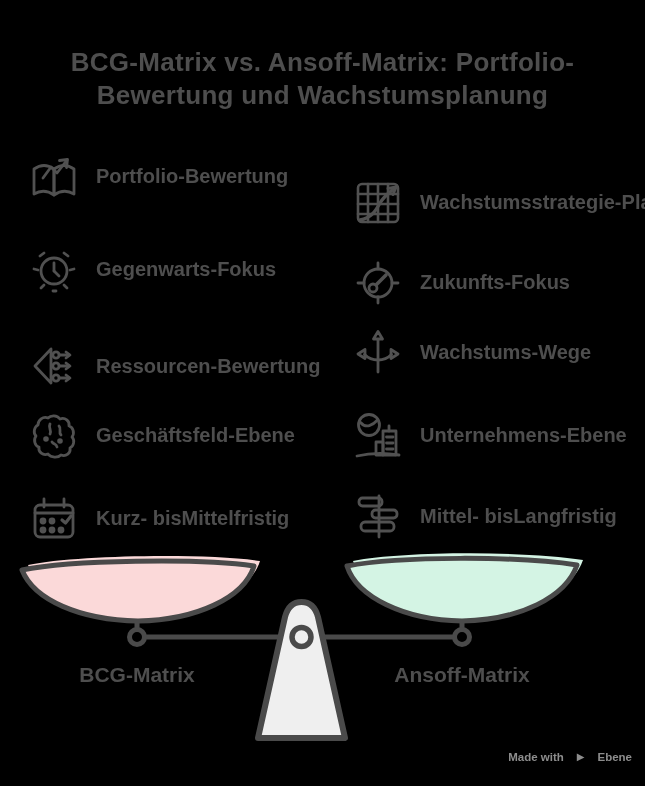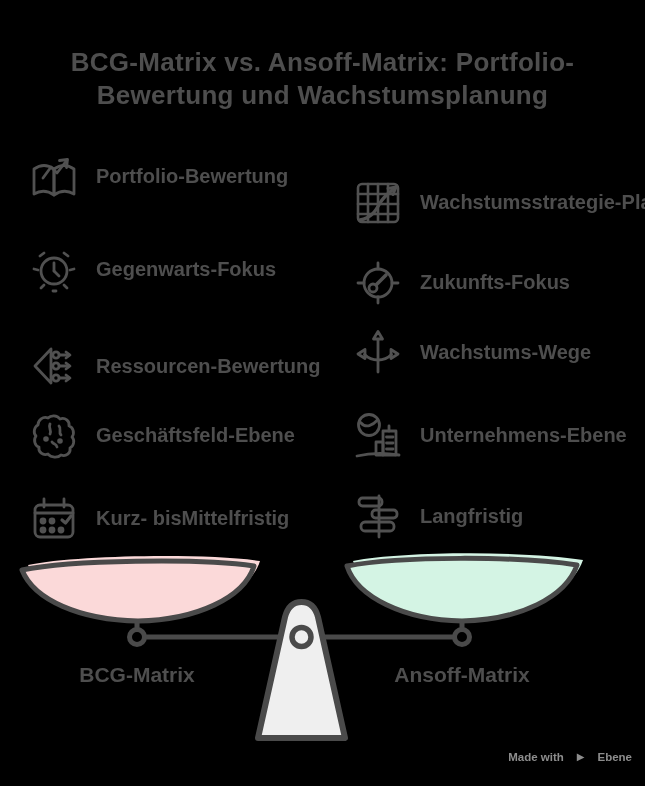--- a/index.html
+++ b/index.html
@@ -206,20 +206,21 @@
   <div class="row" style="left:352px;top:490px">
     <span class="ic">
       <svg viewBox="0 0 52 52" fill="none" stroke="#515151" stroke-width="2.8" stroke-linecap="round" stroke-linejoin="round">
         <path d="M27 6 V47"></path>
         <rect x="7" y="8" width="23" height="8" rx="3.5"></rect>
         <rect x="20" y="20" width="25" height="8" rx="3.5"></rect>
         <rect x="9" y="32" width="33" height="9" rx="4"></rect>
       </svg>
     </span>
     <span class="lines">
+      <span>Mittel- bis</span>
       <span>Langfristig</span>
     </span>
   </div>
 
   <svg class="scale-svg" width="645" height="234" viewBox="0 0 645 234">
 
     <g>
       <path d="M22 18 C70 8 200 6 254 14 C244 46 196 68 138 69 C80 68 34 48 22 18 Z" transform="translate(6,-5)" stroke="none" fill="#fbd9d9"></path>
       <path d="M22 18 C70 8 200 6 254 14 C244 46 196 68 138 69 C80 68 34 48 22 18 Z" stroke="#4a4a4a" stroke-width="5" stroke-linejoin="round" fill="#fbd9d9"></path>
     </g>

